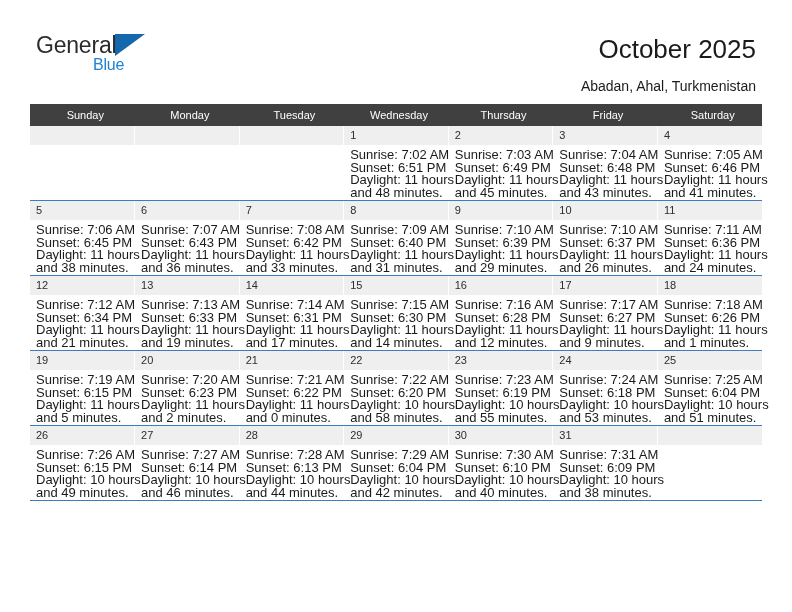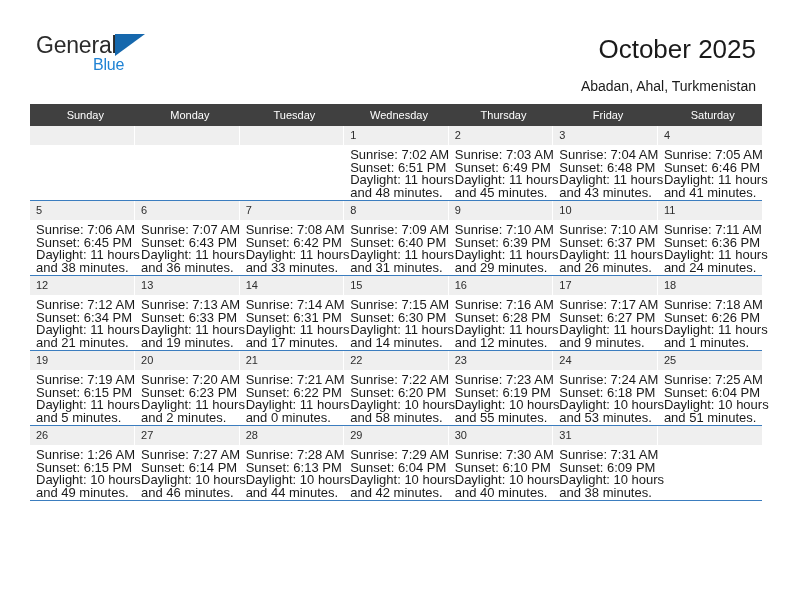--- a/index.html
+++ b/index.html
@@ -405,21 +405,21 @@
               <div>Sunset: 6:04 PM</div>
               <div>Daylight: 10 hours</div>
               <div>and 51 minutes.</div>
             </div>
           </td>
         </tr>
         <tr class="week">
           <td class="cell">
             <div class="daynum">26</div>
             <div class="info">
-              <div>Sunrise: 1:26 AM</div>
+              <div>Sunrise: 7:26 AM</div>
               <div>Sunset: 6:15 PM</div>
               <div>Daylight: 10 hours</div>
               <div>and 49 minutes.</div>
             </div>
           </td>
           <td class="cell">
             <div class="daynum">27</div>
             <div class="info">
               <div>Sunrise: 7:27 AM</div>
               <div>Sunset: 6:14 PM</div>

